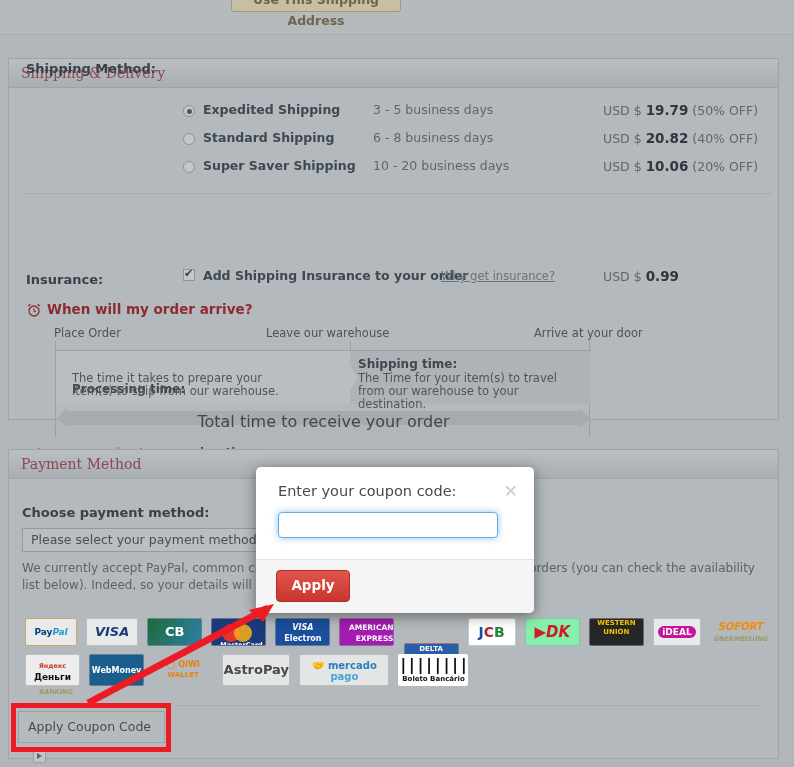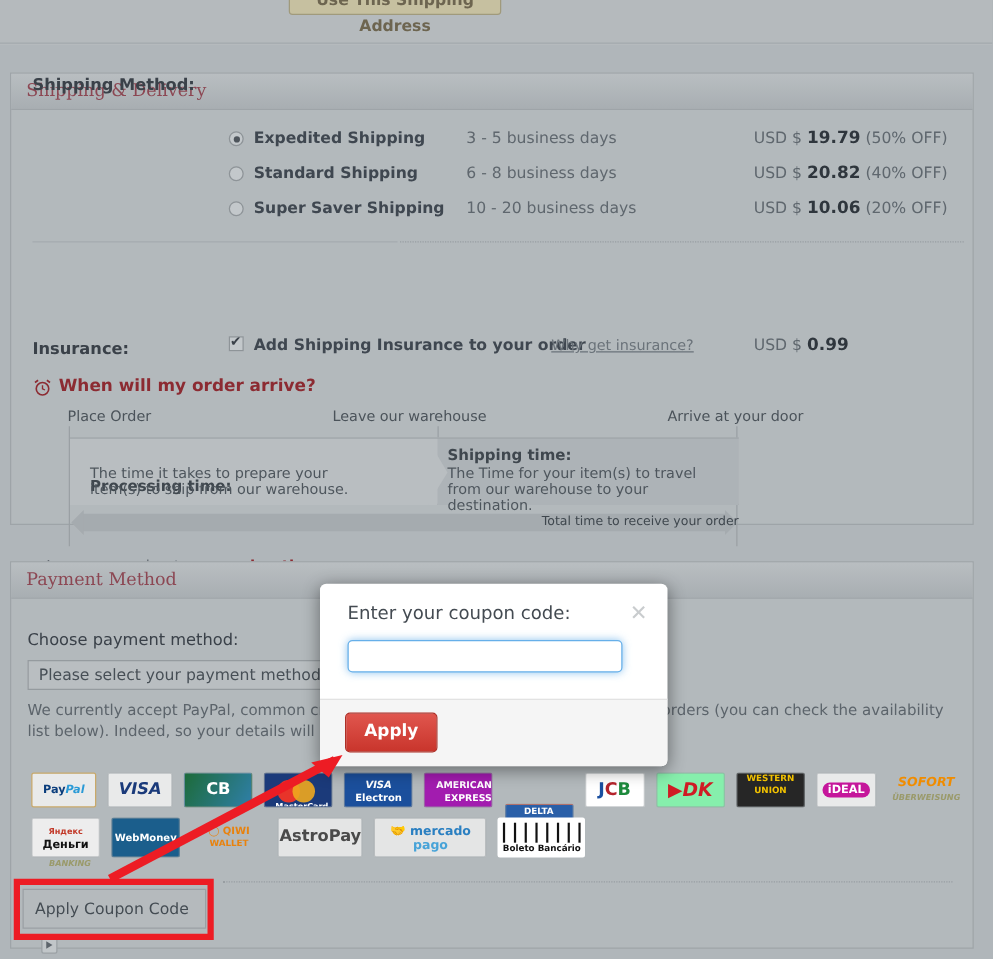--- a/index.html
+++ b/index.html
@@ -180,33 +180,33 @@
     background: #a5abaf;
   }
   .tl-arrow-l, .tl-arrow-r {
     position: absolute; top: 2px; width: 0; height: 0;
     border-top: 10px solid transparent; border-bottom: 10px solid transparent;
   }
   .tl-arrow-l { left: 1px;  border-right: 10px solid #a5abaf; }
   .tl-arrow-r { right: 1px; border-left: 10px solid #a5abaf; }
   .tl-total-txt {
     position: absolute; left: 0; top: 6px; width: 535px;
-    text-align: right; font-size: 10px; color: #3f474e;
+    text-align: center; font-size: 16px; color: #3f474e;
   }
 
   .learn {
     position: absolute; left: 28px; top: 387px;
     font-size: 12px; color: #656d74;
   }
   .learn a { color: #8c2b32; font-weight: bold; text-decoration: underline; }
 
   
   .pay-label {
     position: absolute; left: 22px; top: 505px;
-    font-size: 13px; font-weight: normal; color: #3a4149;
+    font-size: 13px; font-weight: bold; color: #3a4149;
   }
   .pay-select {
     position: absolute; left: 22px; top: 528px;
     width: 443px; height: 24px;
     background: #b9bec1; border: 1px solid #959b9f;
     box-sizing: border-box;
     font-size: 12.5px; color: #474f56;
     line-height: 22px; padding-left: 8px;
   }
   .pay-note {

